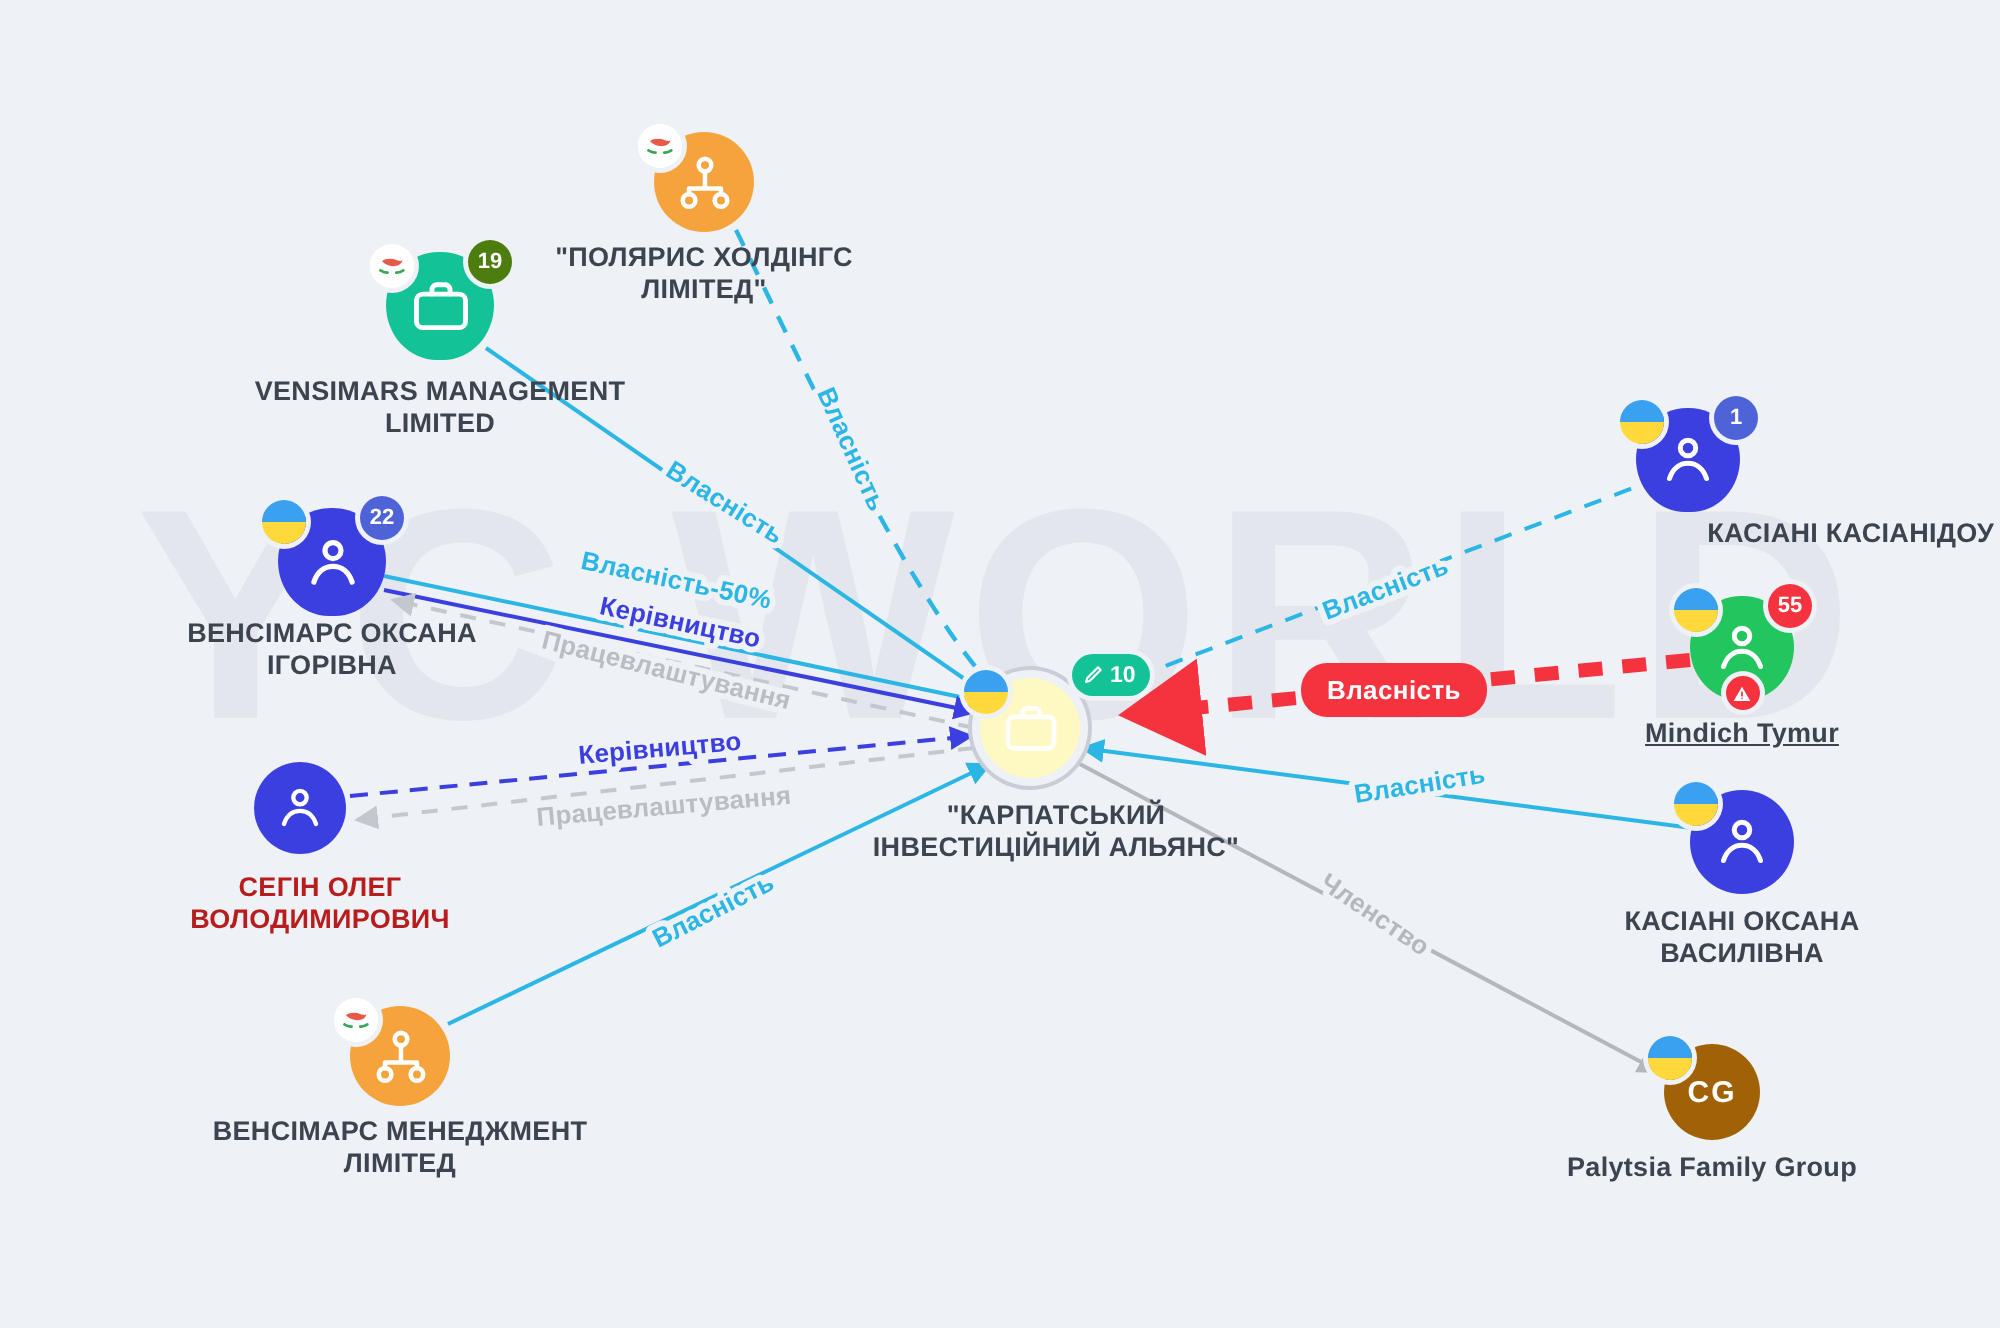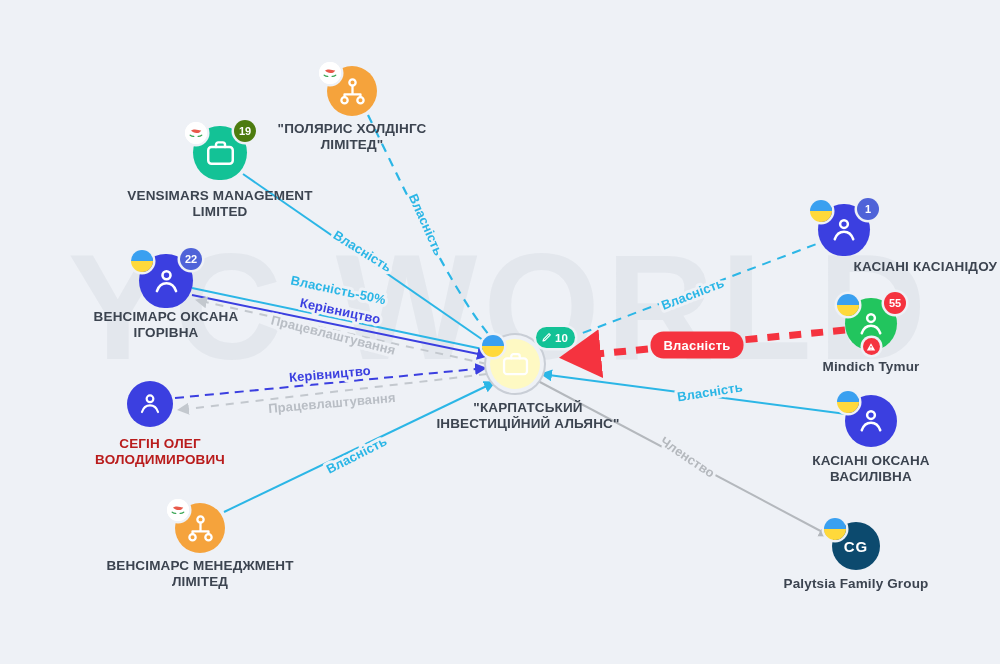--- a/index.html
+++ b/index.html
@@ -350,39 +350,39 @@
           <div class="cntbadge red" style="right: -9px; top: -6px;">55</div>
           <div class="warnbadge" style="left: 17.5px; top: 40px;">
             <svg width="10" height="10" viewBox="0 0 24 24" fill="#fff">
       <path d="M12 3.2 22 20.4H2z" fill="#fff"></path>
       <rect x="11" y="9" width="2" height="6" rx="1" fill="#f5333f"></rect>
       <rect x="11" y="16.2" width="2" height="2" rx="1" fill="#f5333f"></rect>
     </svg>
           </div>
         </div>
       </div>
-      <div class="label mixed" style="left: 871px; top: 359px; width: 250px; margin-left: -125px; transform: none; color: rgb(60, 68, 80);">Mindich Tymur</div>
+      <div class="label mixed" style="left: 871px; top: 359px; width: 250px; margin-left: -125px; transform: none; color: rgb(60, 68, 80); text-decoration: underline;">Mindich Tymur</div>
       <div class="node" style="left: 871px; top: 421px;">
         <div class="bubble round" style="width: 52px; height: 52px; background: rgb(59, 63, 224);">
           <span>
             <svg width="30" height="30" viewBox="0 0 24 24" fill="none" stroke="#fff" stroke-width="2" stroke-linecap="round" stroke-linejoin="round">
       <circle cx="12" cy="7.2" r="3.1"></circle>
       <path d="M4.6 19.4c1.3-4 4.1-6.1 7.4-6.1s6.1 2.1 7.4 6.1"></path>
     </svg>
           </span>
           <div class="flag ua">
             <div class="t"></div>
             <div class="b"></div>
           </div>
         </div>
       </div>
       <div class="label" style="left: 871px; top: 453px; width: 250px; margin-left: -125px; transform: none; color: rgb(60, 68, 80);">КАСІАНІ ОКСАНА
 ВАСИЛІВНА</div>
       <div class="node" style="left: 856px; top: 546px;">
-        <div class="bubble round" style="width: 48px; height: 48px; background: #0c4a6e;">
+        <div class="bubble round" style="width: 48px; height: 48px; background: #a16207;">
           <span class="cg-text">CG</span>
           <div class="flag ua">
             <div class="t"></div>
             <div class="b"></div>
           </div>
         </div>
       </div>
       <div class="label mixed" style="left: 856px; top: 576px; width: 250px; margin-left: -125px; transform: none; color: rgb(60, 68, 80);">Palytsia Family Group</div>
     </div>
   <div id="chip-layer">

